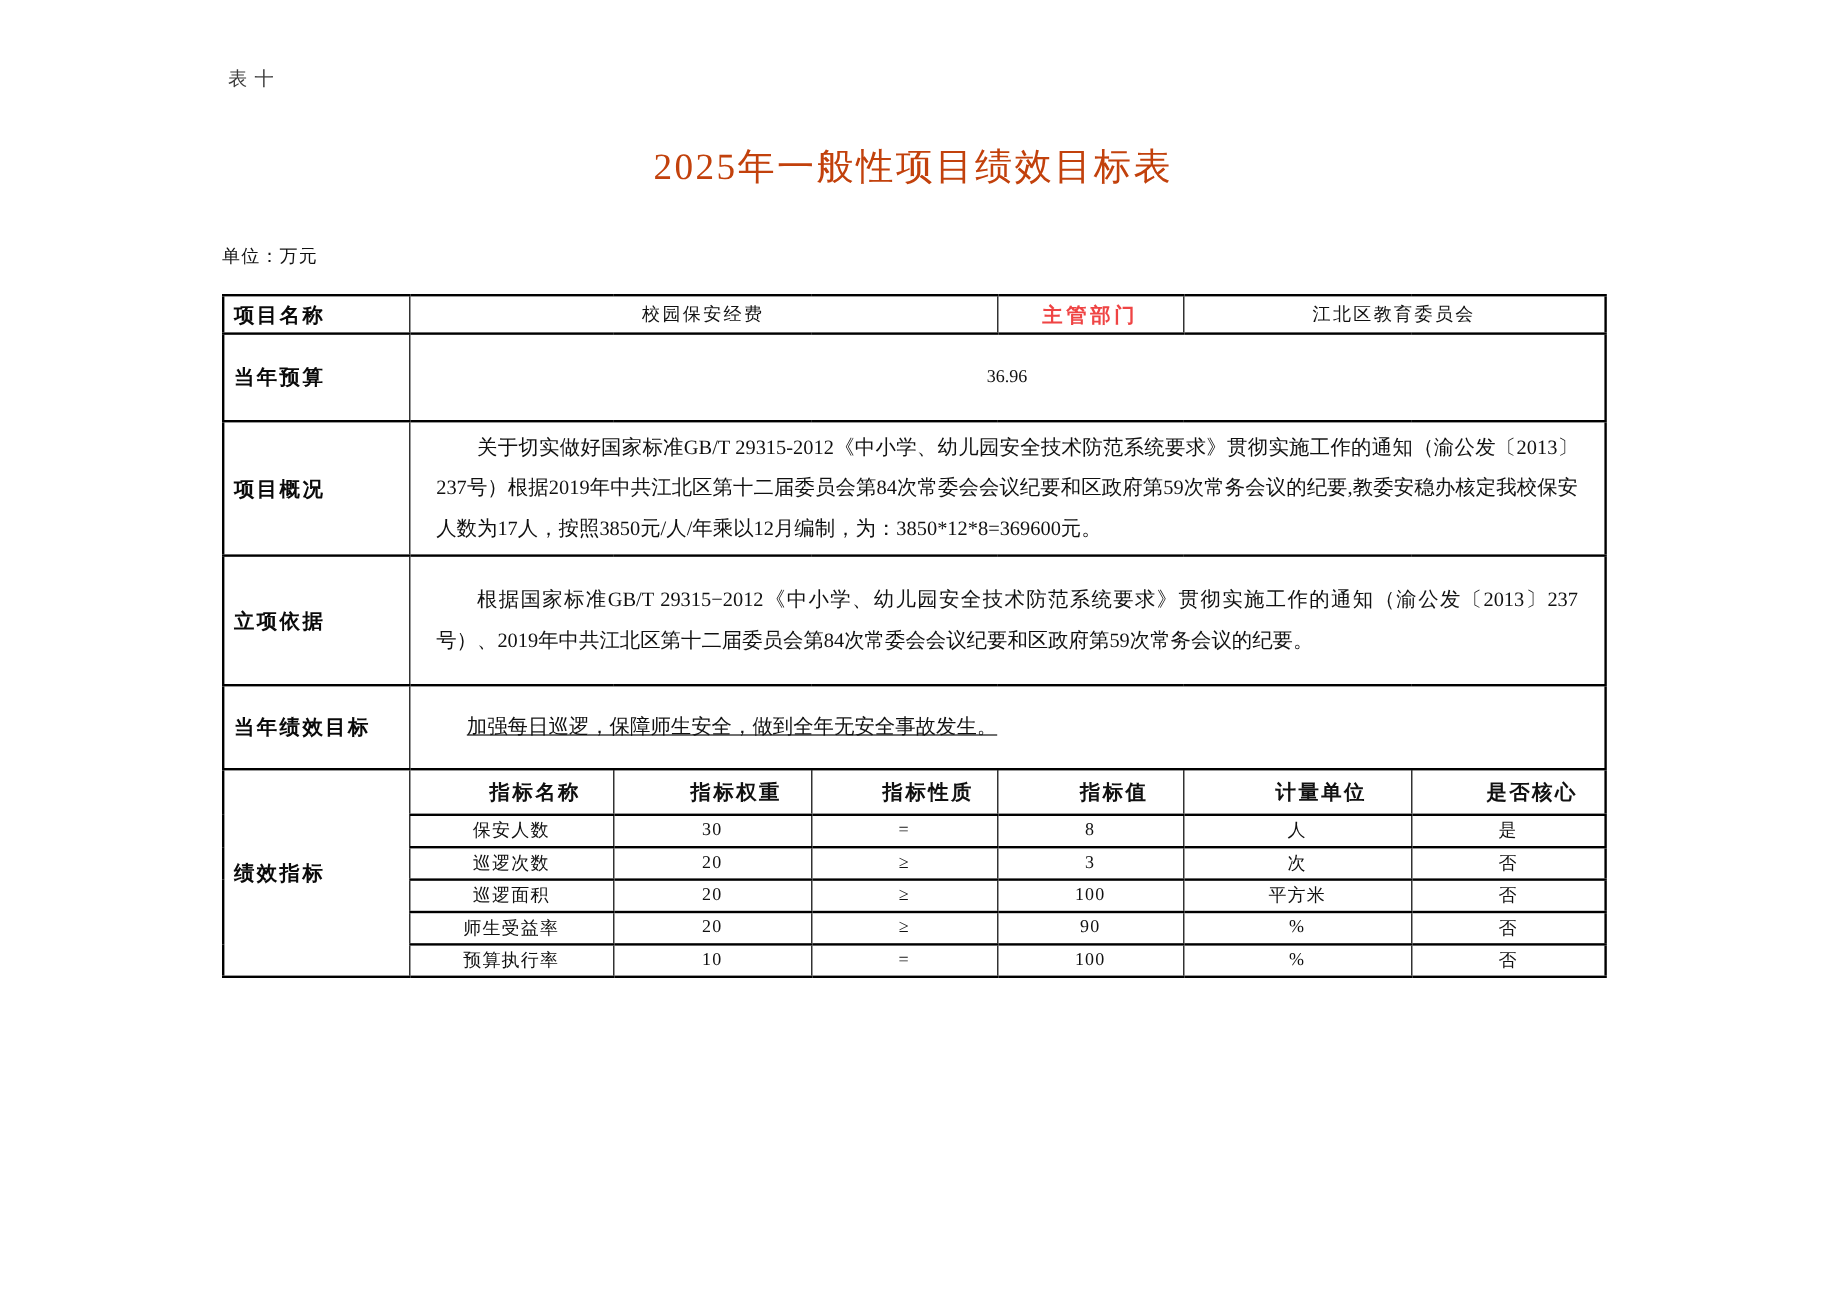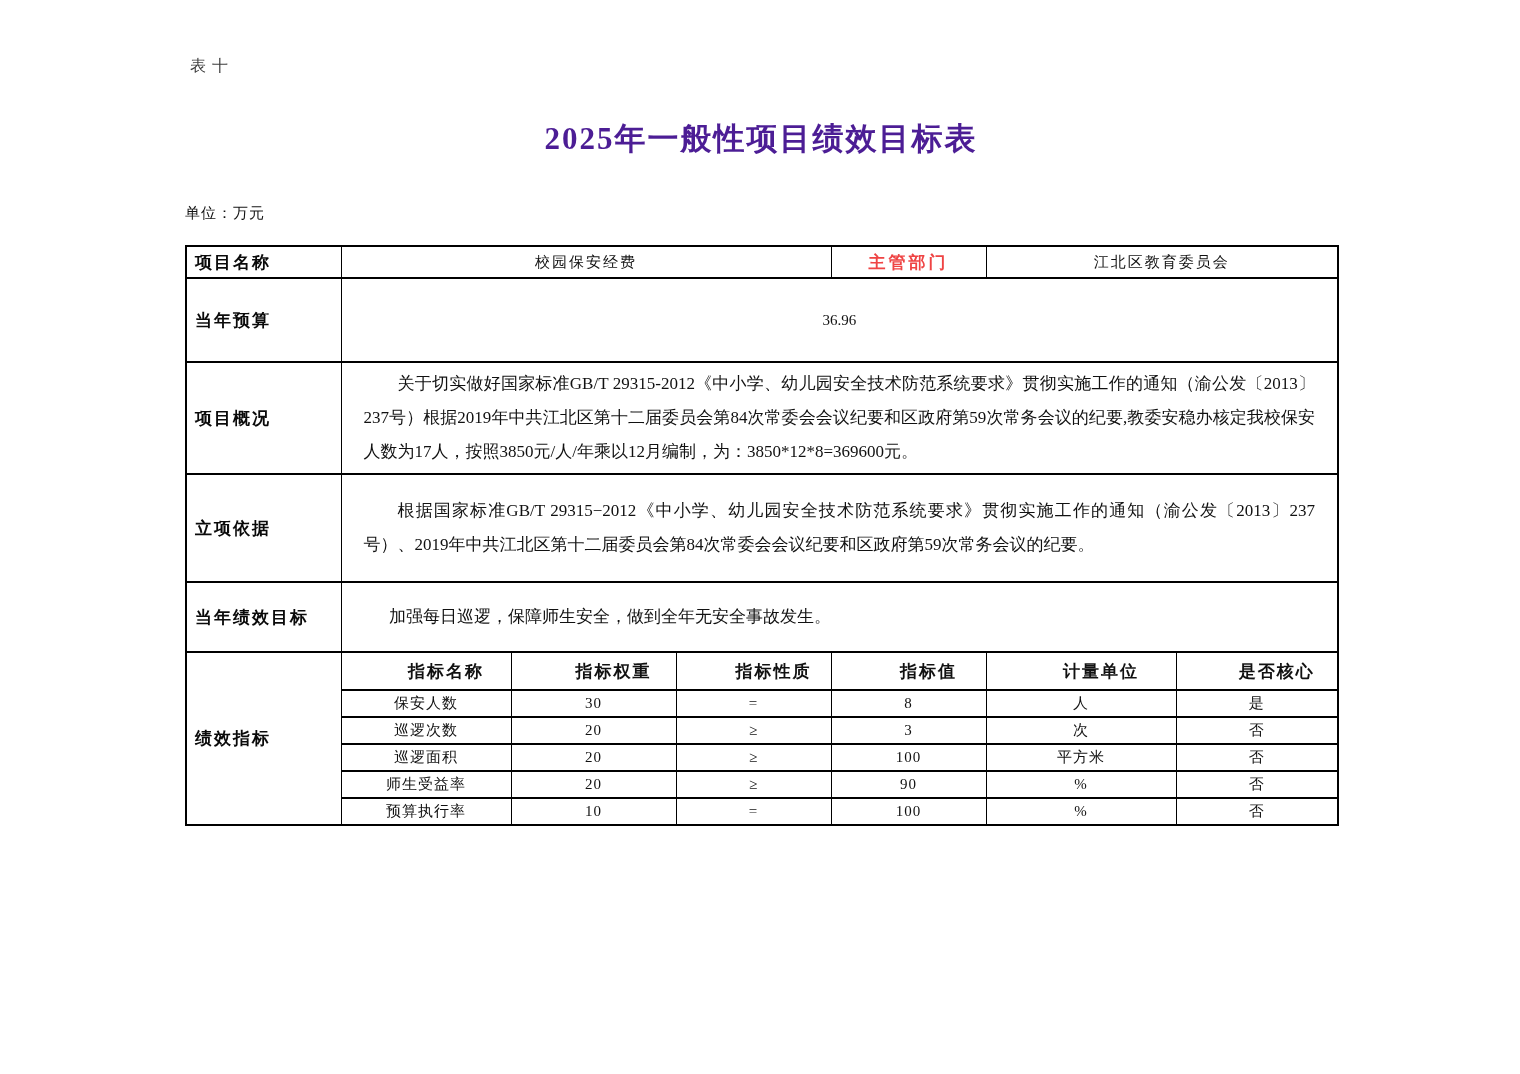--- a/index.html
+++ b/index.html
@@ -21,23 +21,23 @@
     color: #3d3d3d;
     text-align: right;
   }
   .doc-title {
     position: absolute;
     left: 185px;
     top: 118px;
     width: 1152px;
     text-align: center;
     font-size: 31px;
-    font-weight: bold;
-    letter-spacing: 2px;
-    color: #4c1d95;
+    font-weight: normal;
+    letter-spacing: 2px;
+    color: #c2410c;
   }
   .meta-row {
     position: absolute;
     left: 185px;
     top: 204px;
     width: 1152px;
     display: flex;
     justify-content: space-between;
     align-items: baseline;
   }
@@ -97,35 +97,35 @@
     letter-spacing: 0;
   }
   td.para {
     font-size: 17px;
     line-height: 34px;
     padding: 4px 22px;
     text-align: justify;
     margin-left: 20px;
   }
   td.para .indent2 { display: block; text-indent: 2em; }
-  td.para .indent15 { display: block; text-indent: 1.5em; }
+  td.para .indent15 { display: block; text-indent: 1.5em; text-decoration: underline; }
   td.sub-hdr {
     font-size: 17px;
     font-weight: bold;
     letter-spacing: 2px;
     text-align: center;
     padding-left: 40px;
   }
   td.sub-cell {
     font-size: 15px;
     text-align: center;
     letter-spacing: 1px;
   }
   tr.r1 { height: 32px; }
-  tr.r2 { height: 84px; }
+  tr.r2 { height: 73px; }
   tr.r3 { height: 107px; }
   tr.r4 { height: 108px; }
   tr.r5 { height: 70px; }
   tr.rh { height: 38px; }
   tr.rd { height: 27px; }
 </style>
 </head>
 <body>
 
 <div class="corner-label">表十</div>

